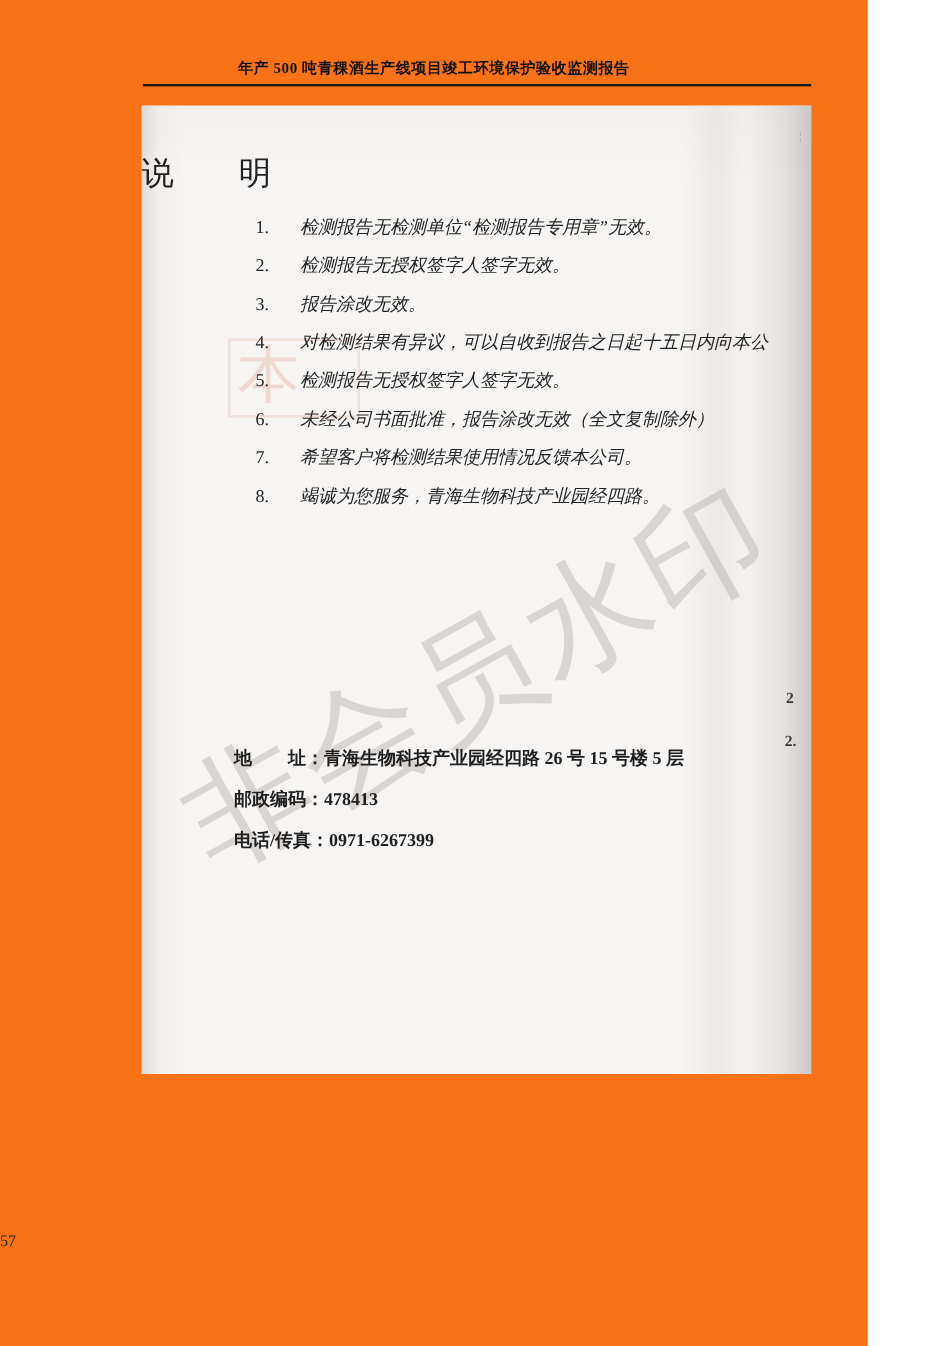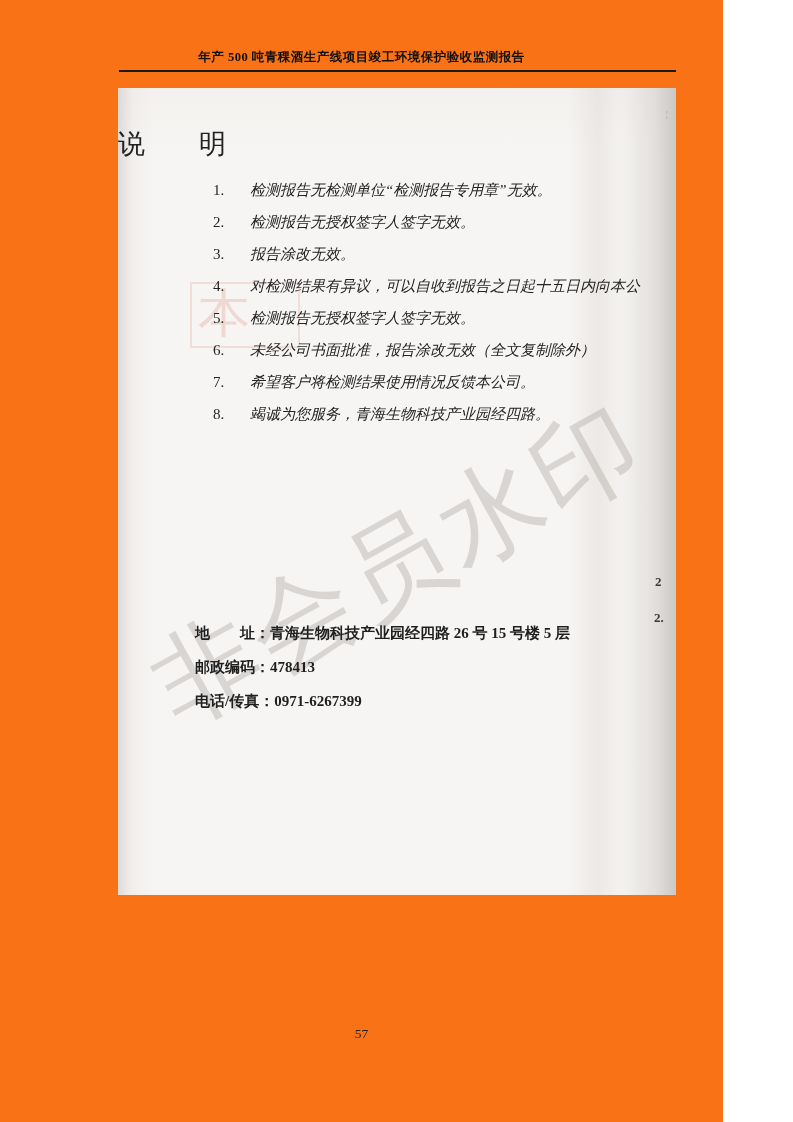--- a/index.html
+++ b/index.html
@@ -40,21 +40,21 @@
               color:rgba(216,130,110,.25);}
 
   .contact{position:absolute;top:528px;left:77px;font-size:15px;font-weight:700;color:#1f1f1f;}
   .contact .row{line-height:34px;white-space:nowrap;}
 
   .margin-mark{position:absolute;font-size:13px;font-weight:bold;color:#3a3a3a;}
   .mark-a{left:537px;top:486px;}
   .mark-b{left:536px;top:522px;}
   .tiny-mark{position:absolute;left:548px;top:22px;font-size:9px;color:#9a9a9a;line-height:9px;}
 
-  .page-number{position:absolute;top:1026px;left:0;width:100%;text-align:center;
+  .page-number{position:absolute;top:1026px;left:0;width:100%;text-align:left;
                font-size:13.5px;color:#222;}
 </style>
 </head>
 <body>
 
 <div class="canvas">
 
   <div class="header-title">年产 500 吨青稞酒生产线项目竣工环境保护验收监测报告</div>
   <div class="header-rule"></div>
 

